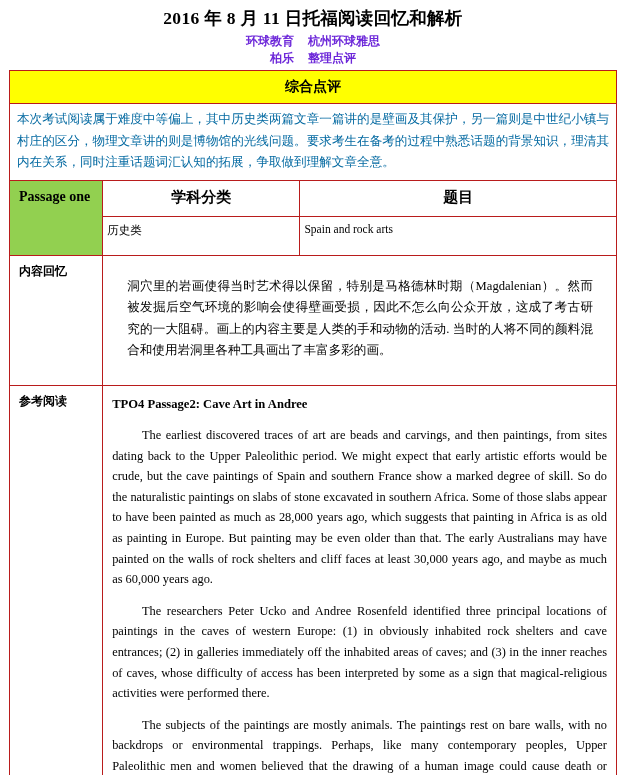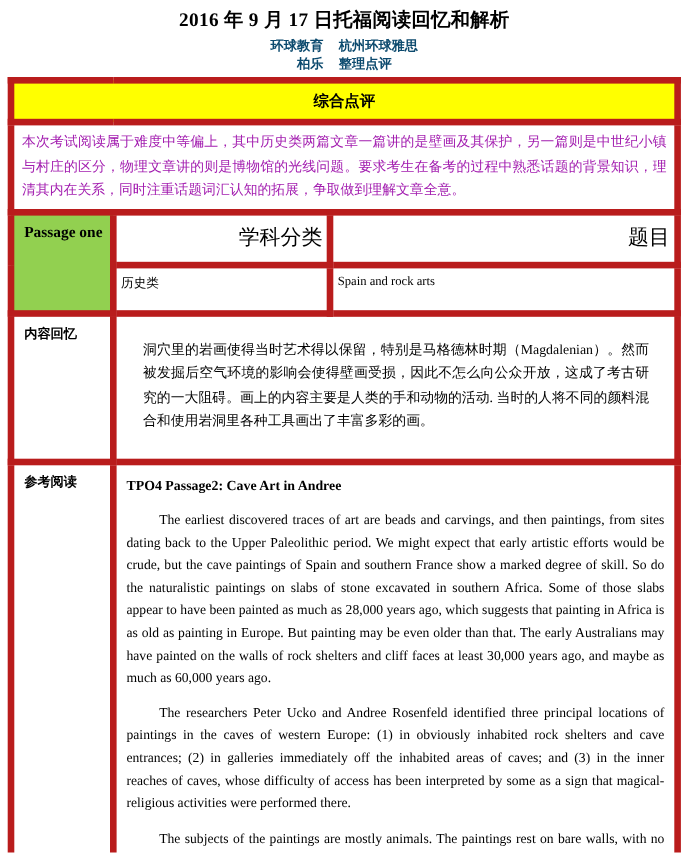--- a/index.html
+++ b/index.html
@@ -31,36 +31,36 @@
     letter-spacing: 0.3px;
     padding-top: 5px;
     color: #000;
   }
   .subtitle-block {
     text-align: center;
     font-family: "Liberation Sans", "DejaVu Sans", sans-serif;
     font-weight: bold;
     font-size: 12px;
     line-height: 17px;
-    color: #0c4a6e;
+    color: #6d28d9;
     padding-top: 2px;
     padding-bottom: 3px;
   }
   .subtitle-line span { display: inline-block; }
   .sub-gap { width: 14px; }
 
   
   table.doc {
     border-collapse: collapse;
     width: 608px;
     margin: 0 auto;
     table-layout: fixed;
   }
   table.doc td {
-    border: 6px solid #b91c1c;
+    border: 1px solid #b91c1c;
     vertical-align: top;
     padding: 0;
   }
 
   
   .banner {
     background: #FFFF00;
     text-align: center;
     font-family: "Liberation Sans", "DejaVu Sans", sans-serif;
     font-weight: bold;
@@ -70,21 +70,21 @@
     color: #000;
   }
 
   
   .intro {
     font-family: "Liberation Serif", "DejaVu Serif", serif;
     font-size: 12.6px;
     line-height: 21.5px;
     text-align: justify;
     padding: 5px 7px 6px 7px !important;
-    color: #a21caf;
+    color: #0369a1;
   }
 
   
   .label-cell {
     font-family: "Liberation Sans", "DejaVu Sans", sans-serif;
     font-weight: bold;
     font-size: 12px;
     padding: 7px 0 7px 9px !important;
     vertical-align: top;
     white-space: nowrap;
@@ -92,24 +92,24 @@
   .label-cell.green {
     background: #92D050;
     font-family: Liberation Serif, serif;
     font-weight: bold;
     font-size: 14px;
     padding-top: 8px !important;
   }
 
   
   .subhead {
-    text-align: right;
-    font-family: "Liberation Sans", "DejaVu Sans", sans-serif;
-    font-weight: normal;
-    font-size: 19px;
+    text-align: center;
+    font-family: "Liberation Sans", "DejaVu Sans", sans-serif;
+    font-weight: bold;
+    font-size: 15px;
     padding: 7px 4px 9px 4px !important;
   }
   .subval {
     text-align: left;
     font-family: "Liberation Serif", "DejaVu Serif", serif;
     font-size: 11.5px;
     padding: 6px 4px 17px 4px !important;
   }
   .subval-cn {
     font-family: "Liberation Sans", "DejaVu Sans", sans-serif;
@@ -143,21 +143,21 @@
     margin: 0 0 11px 0;
     text-indent: 2.4em;
   }
   .passage p:last-child { margin-bottom: 0; }
 </style>
 </head>
 <body>
 
 <div class="page">
 
-  <div class="doc-title">2016 年 9 月 17 日托福阅读回忆和解析</div>
+  <div class="doc-title">2016 年 8 月 11 日托福阅读回忆和解析</div>
 
   <div class="subtitle-block">
     <div class="subtitle-line">
       <span>环球教育</span><span class="sub-gap">&nbsp;</span><span>杭州环球雅思</span>
     </div>
     <div class="subtitle-line">
       <span>柏乐</span><span class="sub-gap">&nbsp;</span><span>整理点评</span>
     </div>
   </div>
 

